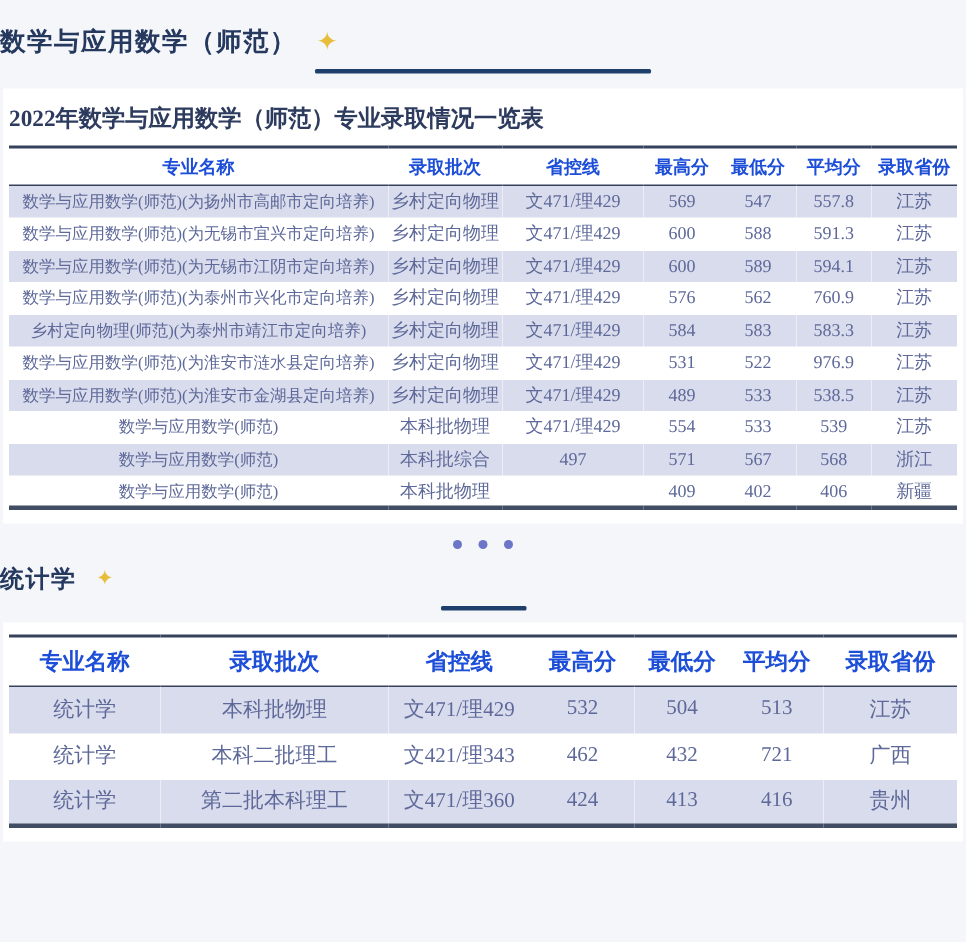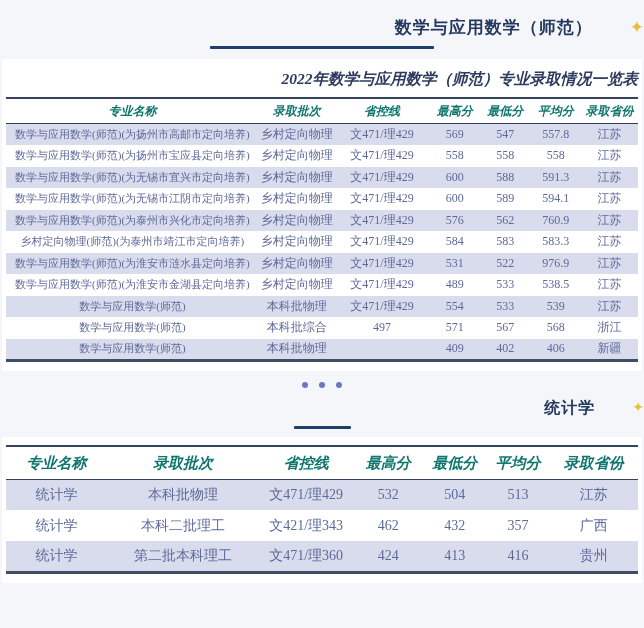--- a/index.html
+++ b/index.html
@@ -7,45 +7,45 @@
   body {
     background:#f5f6fa;
     font-family:"Liberation Serif","DejaVu Serif",serif;
     overflow:hidden;
     color:#2d3b5e;
   }
   
   .section-head { text-align:center; }
   .s1-head { padding-top:16px; }
   .s2-head { margin-top:10px; }
-  .title-row { display:flex; justify-content:flex-end; align-items:center;gap:24px; }
+  .title-row { display:flex; justify-content:flex-start; align-items:center; }
   .section-title {
     font-family:"Liberation Sans","DejaVu Sans",sans-serif;
     font-weight:700; color:#25395f; letter-spacing:1px;
   }
   .s1-head .section-title { font-size:17px; }
   .s2-head .section-title { font-size:16px; }
   .sparkle { color:#e9bd3c; margin-left:13px; line-height:1; }
   .s1-head .sparkle { font-size:17px; }
   .s2-head .sparkle { font-size:14px; }
   .title-underline { height:3px; background:#1e3f6b; margin:7px auto 0; border-radius:1px; }
   .s1-head .title-underline { width:224px; }
   .s2-head .title-underline { width:57px; }
   
   .dots-divider { display:flex; justify-content:center; gap:11px; margin-top:11px; }
   .dots-divider i { width:6px; height:6px; border-radius:50%; background:#6b76c6; }
   
   .card { background:#ffffff; margin:10px 2px 0; padding:8px 4px 9px; }
   .card-2 { margin-top:8px; }
-  .table-title { text-align:right; font-weight:700; color:#2d3b5e;font-style:italic; }
+  .table-title { text-align:left; font-weight:700; color:#2d3b5e; }
   .card-1 .table-title { font-size:15.5px; margin:2px 0 7px; }
   .card-2 .table-title { font-size:19px; margin:5px 0 10px; letter-spacing:1px; }
   table { width:100%; border-collapse:collapse; table-layout:fixed; text-align:center; }
   thead tr { border-top:2px solid #36425c; border-bottom:1px solid #36425c; }
-  th { font-weight:700; color:#0f766e; white-space:nowrap; overflow:hidden;font-style:italic; }
+  th { font-weight:700; color:#1d4ed8; white-space:nowrap; overflow:hidden; }
   tbody { border-bottom:3px solid #414d63; }
   tbody tr:nth-child(odd) { background:#d9dcec; }
   td { color:#5e6999; white-space:nowrap; overflow:hidden; }
   
   .card-1 th { font-size:12px; padding:4px 0 3px; }
   .card-1 td { font-size:12px; height:21.5px; }
   .card-1 td:first-child { font-size:11px; }
   
   .card-2 th { font-size:15px; padding:7px 0 6px; }
   .card-2 td { font-size:14px; height:31px; }
@@ -88,29 +88,20 @@
         <tr>
           <td>数学与应用数学(师范)(为扬州市高邮市定向培养)</td>
           <td>乡村定向物理</td>
           <td>文471/理429</td>
           <td>569</td>
           <td>547</td>
           <td>557.8</td>
           <td>江苏</td>
         </tr>
         <tr>
-          <td>数学与应用数学(师范)(为扬州市宝应县定向培养)</td>
-          <td>乡村定向物理</td>
-          <td>文471/理429</td>
-          <td>558</td>
-          <td>558</td>
-          <td>558</td>
-          <td>江苏</td>
-        </tr>
-        <tr>
           <td>数学与应用数学(师范)(为无锡市宜兴市定向培养)</td>
           <td>乡村定向物理</td>
           <td>文471/理429</td>
           <td>600</td>
           <td>588</td>
           <td>591.3</td>
           <td>江苏</td>
         </tr>
         <tr>
           <td>数学与应用数学(师范)(为无锡市江阴市定向培养)</td>
@@ -233,21 +224,21 @@
           <td>504</td>
           <td>513</td>
           <td>江苏</td>
         </tr>
         <tr>
           <td>统计学</td>
           <td>本科二批理工</td>
           <td>文421/理343</td>
           <td>462</td>
           <td>432</td>
-          <td>357</td>
+          <td>721</td>
           <td>广西</td>
         </tr>
         <tr>
           <td>统计学</td>
           <td>第二批本科理工</td>
           <td>文471/理360</td>
           <td>424</td>
           <td>413</td>
           <td>416</td>
           <td>贵州</td>

